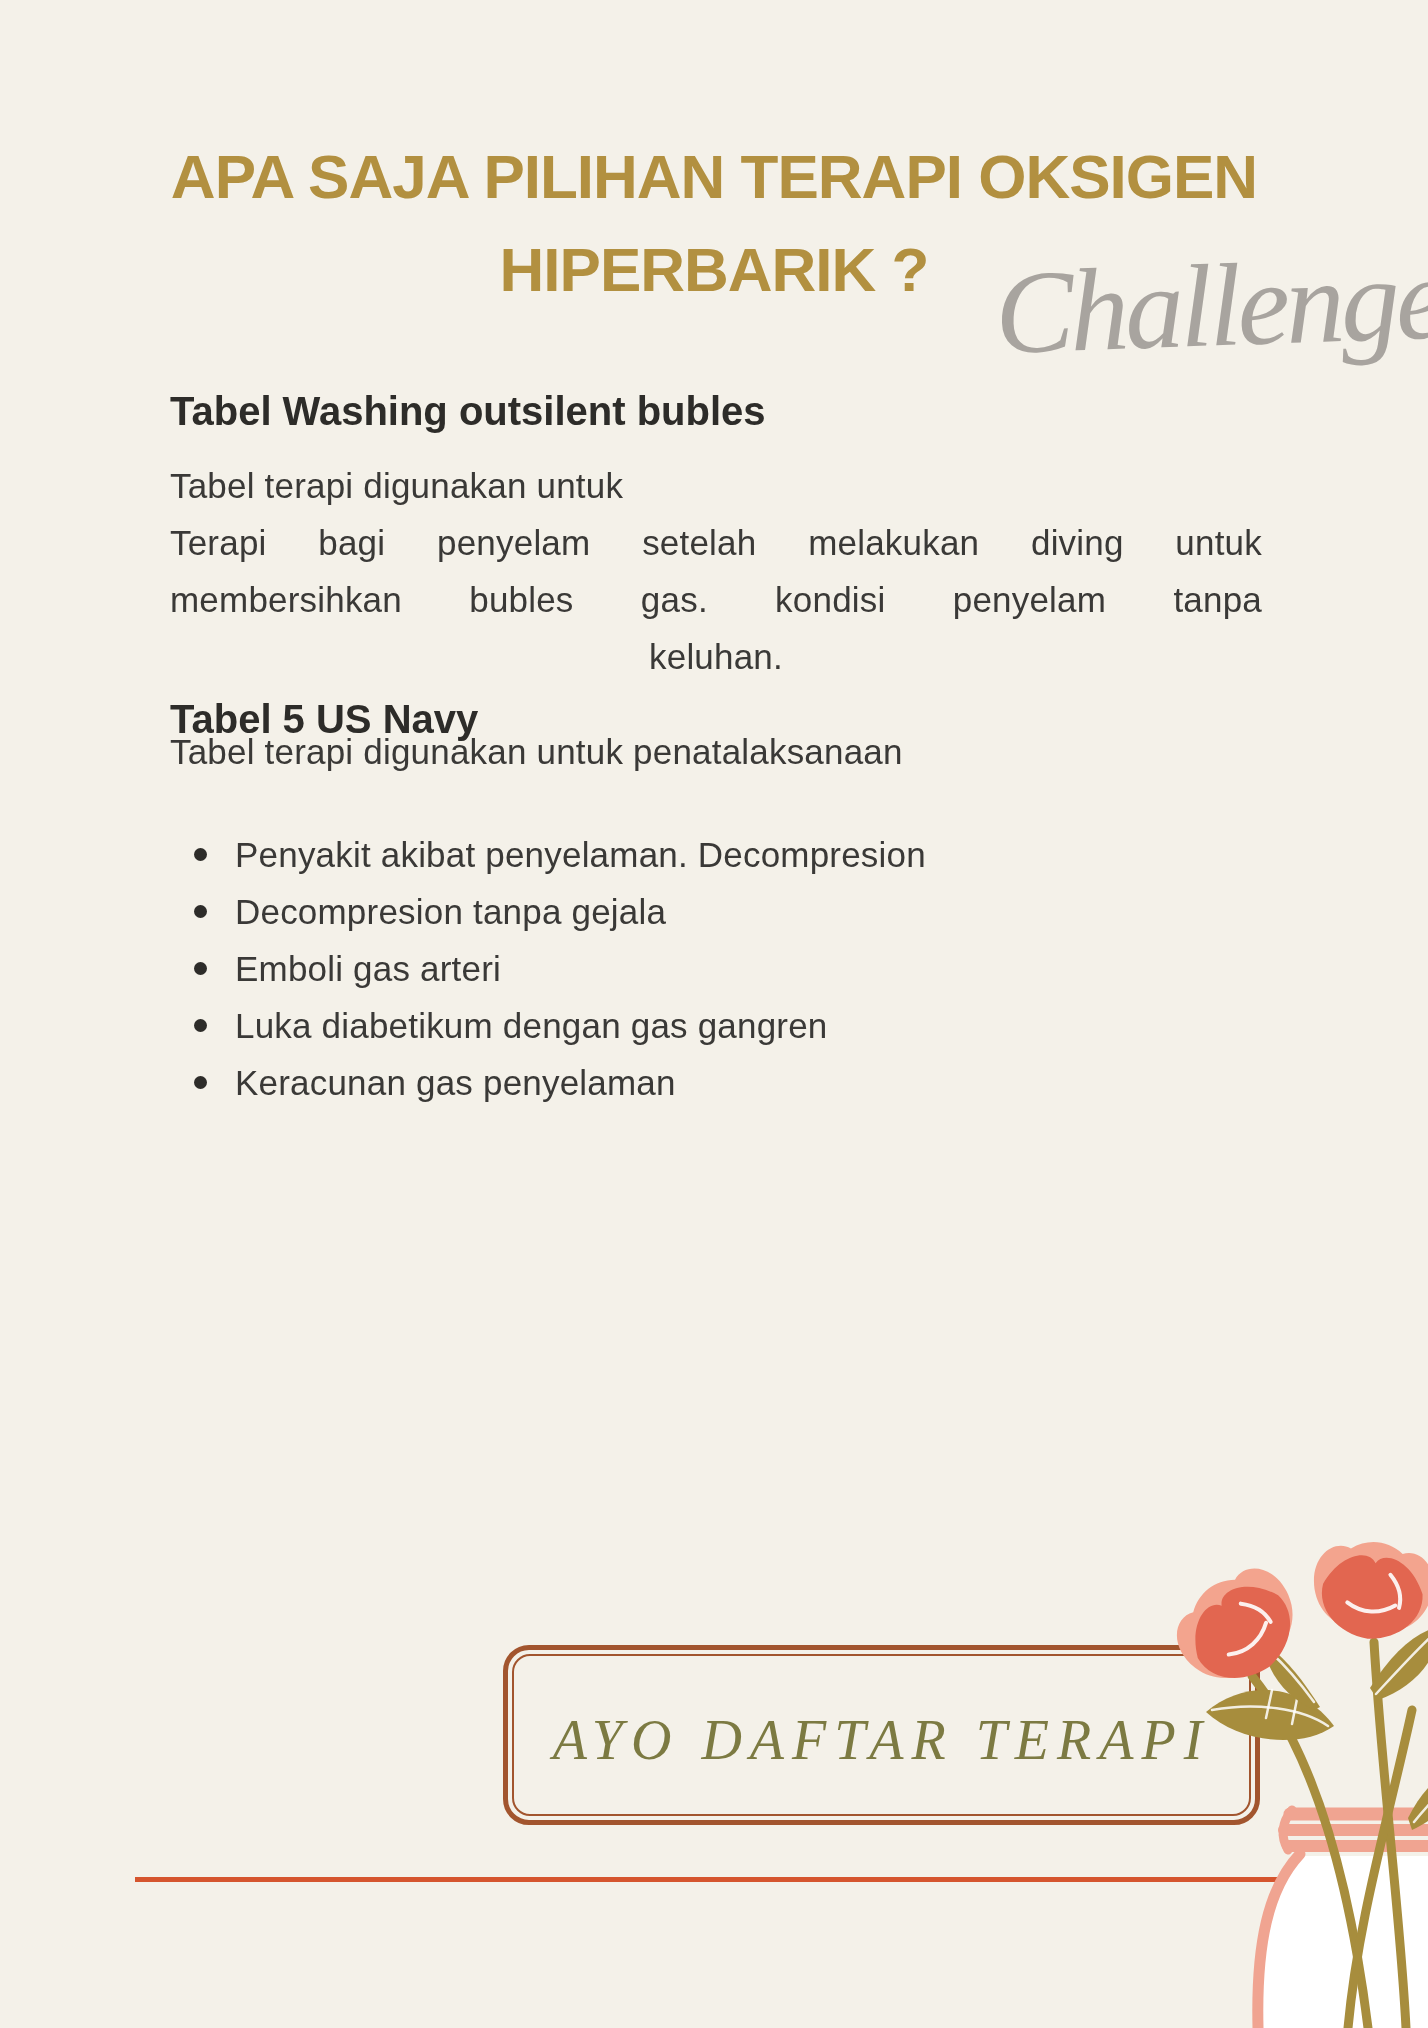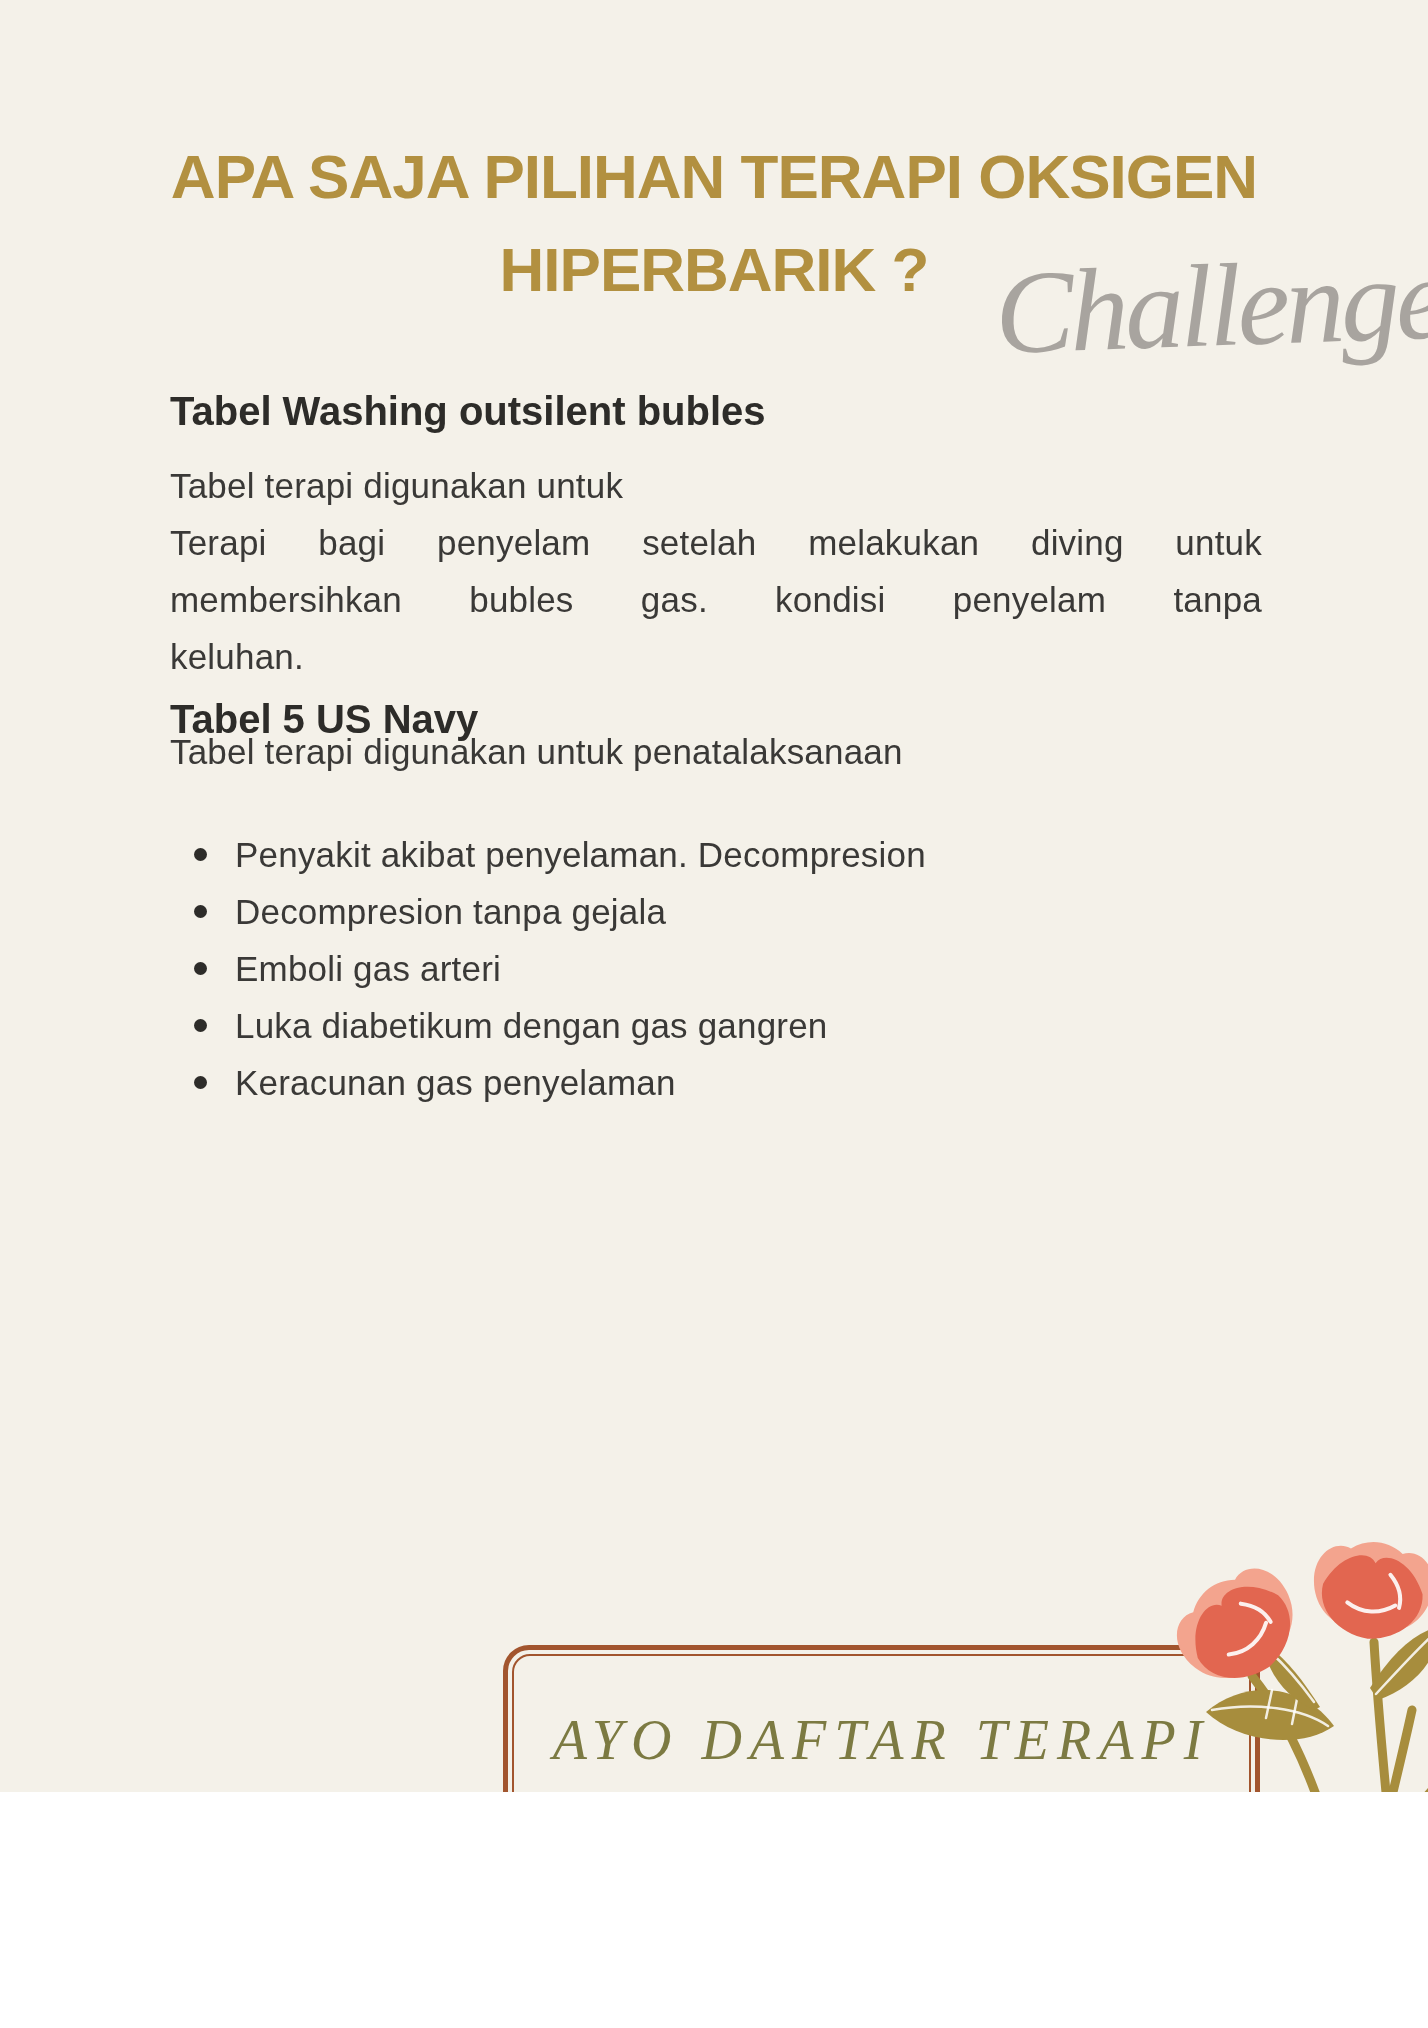--- a/index.html
+++ b/index.html
@@ -1,18 +1,18 @@
 <!DOCTYPE html>
 <html style="--bg: #f4f1e9; --title_gold: #b29040; --script_gray: #a8a49f; --heading_dark: #2d2c29; --body_text: #3a3937; --rust_border: #a2552e; --olive_script: #7c7a42; --coral_line: #d5552e; --petal_dark: #e26650; --petal_light: #f3a48e; --stem_olive: #a78d3d; --vase_coral: #f0a491; --white: #ffffff;"><head>
 <meta charset="utf-8">
 <style>
   html,body{margin:0;padding:0;}
   .page{
     position:relative;
-    width:1428px;height:1792px;
+    width:1428px;height:2028px;
     background:var(--bg,#f4f1e9);
     overflow:hidden;
     font-family:"Liberation Sans", sans-serif;
   }
   
   .title{
     position:absolute;left:0;top:130px;width:1428px;
     text-align:center;
     color:var(--title_gold,#b29040);
     font-weight:bold;font-size:62px;line-height:93px;letter-spacing:-1px;
@@ -29,21 +29,21 @@
   }
   
   .content{position:absolute;left:170px;top:0;width:1092px;color:var(--body_text,#3a3937);}
   .h1{position:absolute;left:0;font-size:40px;font-weight:bold;line-height:57px;color:var(--heading_dark,#2d2c29);white-space:nowrap;}
   .heading-1{top:383px;}
   .heading-2{top:691px;}
   .line{position:absolute;left:0;width:1092px;font-size:35px;line-height:57px;letter-spacing:0.2px;}
   .intro-1{top:457px;white-space:nowrap;}
   .para{top:514px;}
   .para .jline{text-align:justify;text-align-last:justify;}
-  .para .lline{text-align:left;}
+  .para .lline{text-align:center;}
   .intro-2{top:723px;white-space:nowrap;}
   .bullets{
     position:absolute;left:0;top:826px;width:1092px;
     margin:0;padding:0;list-style:none;
     font-size:35px;line-height:57px;letter-spacing:0.2px;
   }
   .bullets li{position:relative;padding-left:65px;}
   .bullets li .dot{
     position:absolute;left:24px;top:22px;width:13px;height:13px;border-radius:50%;
     background:var(--heading_dark,#2d2c29);

